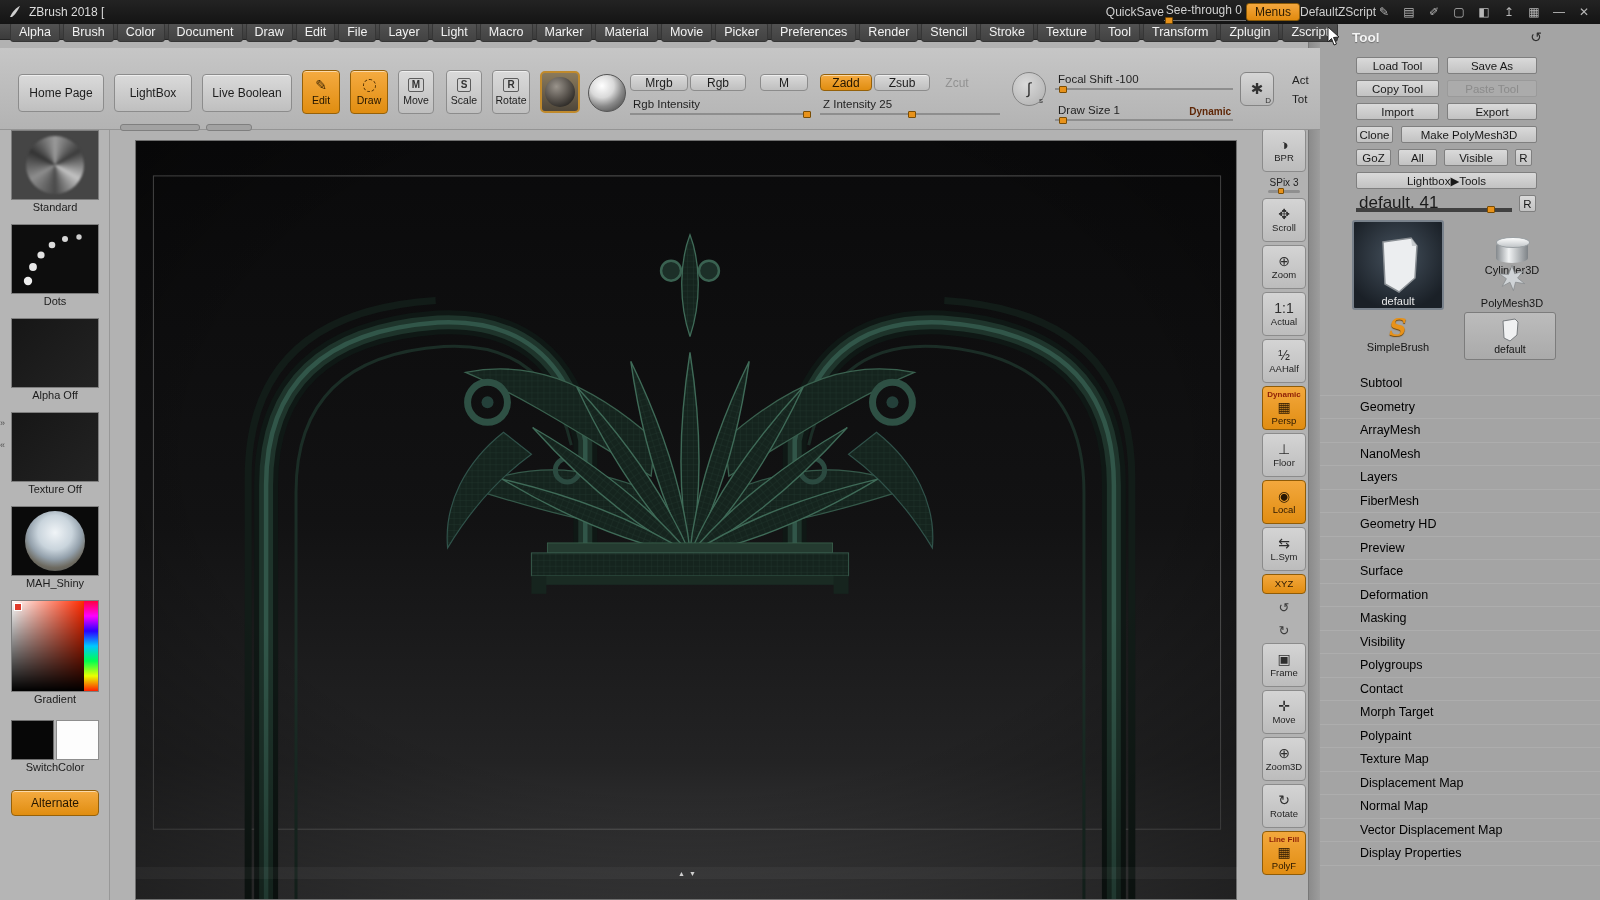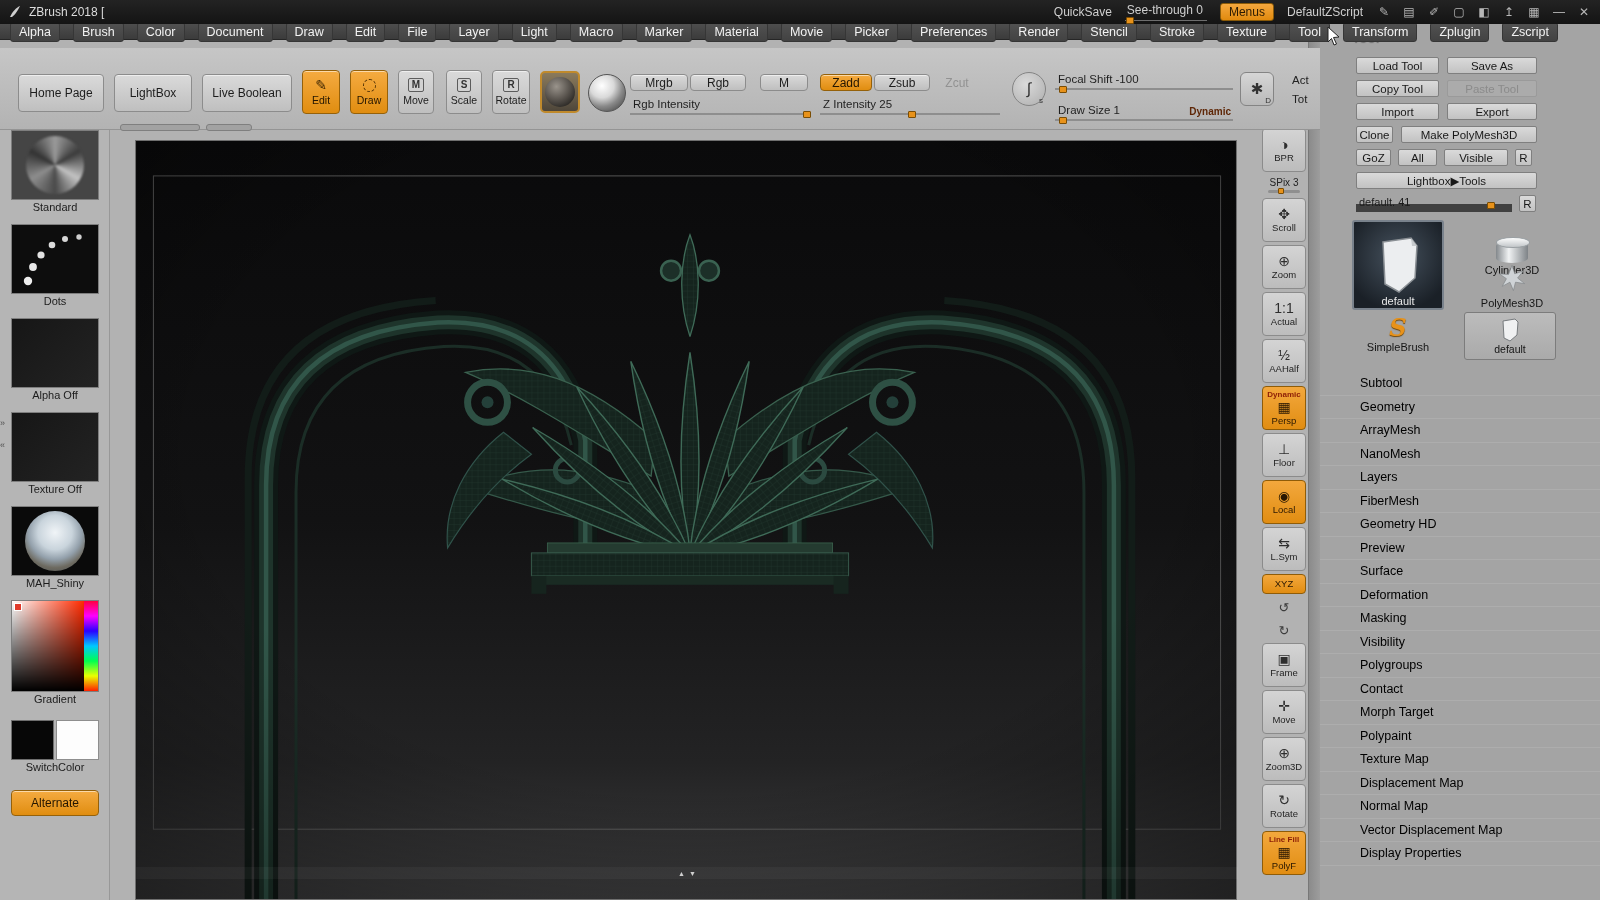--- a/index.html
+++ b/index.html
@@ -4,31 +4,31 @@
 <style>
 *{box-sizing:border-box;margin:0;padding:0}
 html,body{width:1600px;height:900px;overflow:hidden}
 body{font-family:"Liberation Sans",sans-serif;background:#b2b2b2}
 .app{position:absolute;left:0;top:0;width:1600px;height:900px;background:#b2b2b2;overflow:hidden}
 
 
 .titlebar{position:absolute;left:0;top:0;width:1600px;height:24px;background:linear-gradient(#232323,#141414);color:#d6d6d6;display:flex;align-items:center;font-size:12px;padding:0 8px;gap:7px;z-index:30}
 .logo{display:flex;align-items:center}
 .tb-title{color:#dcdcdc}
-.tb-right{margin-left:auto;display:flex;align-items:center;gap:13px}
+.tb-right{margin-left:auto;display:flex;align-items:center;}
 .tb-text{color:#cfcfcf;cursor:default}
 .seethrough{position:relative;border-bottom:1px solid #6e6e6e;padding:0 4px 3px 2px;color:#cfcfcf}
 .handle{position:absolute;width:8px;height:7px;background:#e8921a;border:1px solid #7a4d05;border-radius:1px}
 .seethrough .handle{left:1px;bottom:-4px}
 .menus-chip{background:linear-gradient(#f4a73e,#e18a0e);color:#2a1a02;padding:1px 8px;border-radius:3px;border:1px solid #8a5a08}
 .tb-icons{display:flex;gap:9px;color:#b8b8b8;font-size:12px}
 .tb-icon{width:16px;text-align:center}
 
 
-.menubar{position:absolute;left:0;top:24px;width:1320px;height:16px;background:linear-gradient(#4d4d4d,#3b3b3b);display:flex;align-items:center;padding:0 10px;gap:13px;border-bottom:1px solid #262626;z-index:20}
+.menubar{position:absolute;left:0;top:24px;width:1320px;height:16px;background:linear-gradient(#4d4d4d,#3b3b3b);display:flex;align-items:center;padding:0 10px;gap:3px;border-bottom:1px solid #262626;z-index:20}
 .menu-item{color:#f2f2f2;font-size:12.5px;padding:2px 8px;border-radius:3px;background:linear-gradient(#525252,#424242);border:1px solid #363636;line-height:14px;white-space:nowrap}
 
 
 .shelf{position:absolute;left:0;top:48px;width:1320px;height:82px;background:linear-gradient(#c6c6c6,#b3b3b3);border-bottom:1px solid #949494;z-index:10}
 .btn{background:linear-gradient(#dadada,#bfbfbf);border:1px solid #8c8c8c;border-radius:4px;color:#1d1d1d;font-size:12px;display:flex;align-items:center;justify-content:center;position:absolute;box-shadow:inset 0 1px 0 rgba(255,255,255,.55)}
 .btn.orange{background:linear-gradient(#f5ab41,#e08d10);border-color:#95610a;color:#241601}
 .btn.flat{background:none;border:none;box-shadow:none;color:#929292}
 .tbtn{flex-direction:column;gap:2px;font-size:10.5px}
 .tbtn .gicon{font-size:14px;line-height:14px;color:#3a2402}
 .badge{font-size:10px;font-weight:bold;border:1px solid #5c5c5c;padding:0 3px;border-radius:2px;color:#333;background:#d2d2d2;line-height:12px}
@@ -92,21 +92,21 @@
 
 .divider{position:absolute;left:1308px;top:24px;width:12px;height:876px;background:linear-gradient(90deg,#8b8b8b,#9d9d9d);border-left:1px solid #787878;z-index:9}
 .tpanel{position:absolute;left:1320px;top:24px;width:280px;height:876px;background:#a4a4a4;z-index:10;overflow:hidden}
 .tp-head{position:relative;height:28px}
 .tp-title{position:absolute;left:32px;top:6px;font-size:13.5px;font-weight:bold;color:#f4f4f4;text-shadow:0 1px 1px rgba(0,0,0,.35)}
 .restore{position:absolute;right:58px;top:5px;font-size:14px;color:#2e2e2e}
 .tp-body{padding-top:5px}
 .tp-row{display:flex;gap:8px;margin:0 0 6px 36px}
 .pbtn{height:17px;background:linear-gradient(#dadada,#c2c2c2);border:1px solid #7f7f7f;border-radius:2px;font-size:11.5px;color:#181818;display:flex;align-items:center;justify-content:center;padding:0 3px;white-space:nowrap;overflow:hidden}
 .pbtn.disabled{background:#ababab;border-color:#9a9a9a;color:#8b8b8b;box-shadow:none}
-.pslider{position:relative;width:156px;height:17px;border-bottom:8px solid #404040;font-size:11px;color:#1b1b1b;line-height:15px;padding-left:3px}
+.pslider{position:relative;width:156px;height:17px;border-bottom:4px solid #404040;font-size:17px;color:#1b1b1b;line-height:15px;padding-left:3px}
 .pslider .handle{bottom:-5px;left:84%}
 .thumbs{position:relative;height:142px;margin:8px 0 0 32px;width:212px}
 .thumb-big{position:absolute;left:0;top:0;width:92px;height:90px;background:radial-gradient(circle at 50% 40%,#46525e,#1a2027 80%);border:2px solid #79828c;border-radius:3px;display:flex;align-items:center;justify-content:center}
 .thumb-big .blabel{position:absolute;bottom:1px;width:100%;text-align:center;font-size:11px;color:#e9e9e9}
 .tcol{position:absolute;text-align:center}
 .tcol .tlabel2{font-size:11px;color:#151515;margin-top:1px}
 .cyl{position:relative;width:32px;height:22px;margin:5px auto 0;background:linear-gradient(90deg,#83888c,#f0f2f3 40%,#7e8387);border-radius:16px/5px}
 .cyl::before{content:"";position:absolute;left:0;top:-4px;width:32px;height:9px;border-radius:50%;background:linear-gradient(#fbfcfc,#c2c6c9);border:1px solid #9aa0a4}
 .sbrush{font-family:"DejaVu Serif",serif;font-style:italic;font-weight:bold;font-size:24px;color:#e8921a;text-shadow:0 1px 1px #6e4404;line-height:24px}
 .thumb-def2{position:absolute;left:112px;top:92px;width:92px;height:48px;border:1px solid #7c7c7c;border-radius:3px;background:linear-gradient(#bcbcbc,#aaaaaa);display:flex;flex-direction:column;align-items:center;justify-content:center}

